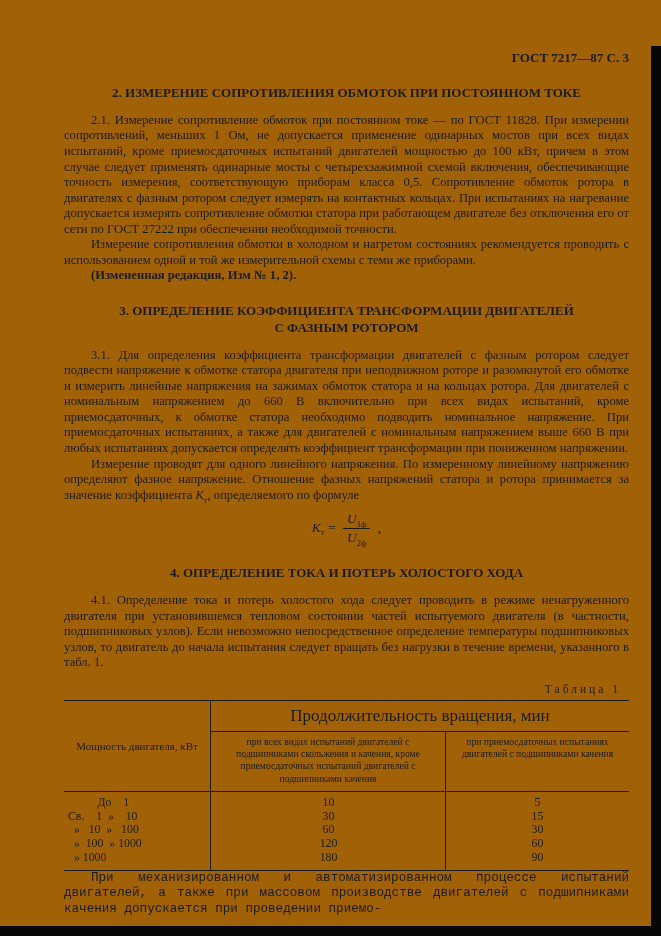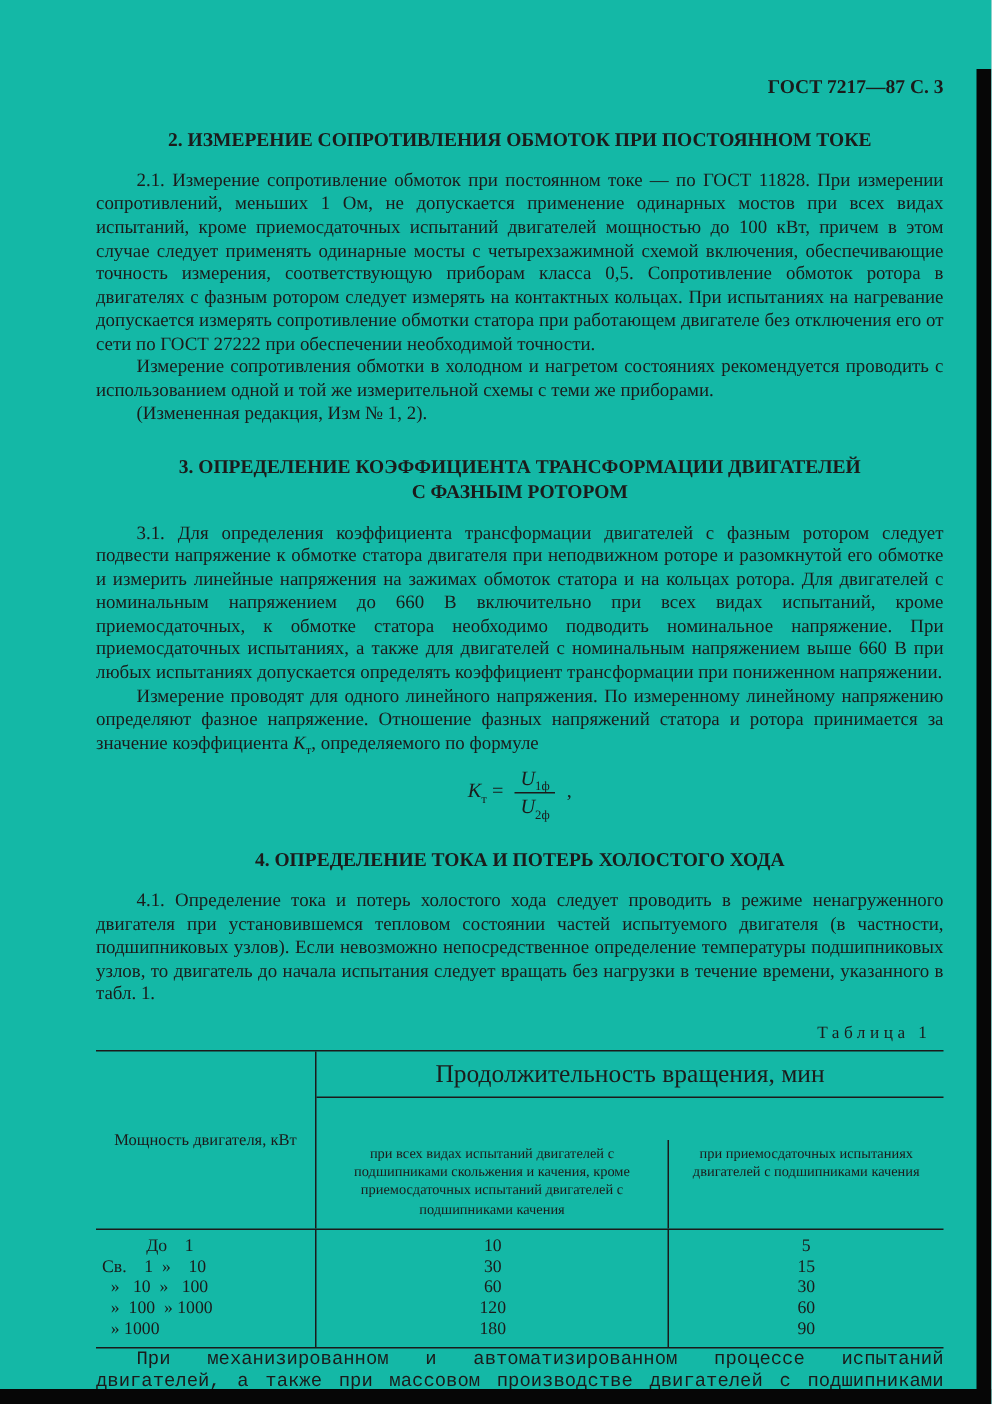--- a/index.html
+++ b/index.html
@@ -1,36 +1,36 @@
 <!DOCTYPE html>
 <html><head>
 <meta charset="utf-8">
 <style>
   * { box-sizing: border-box; }
   html, body { margin: 0; padding: 0; background: #e9e9e9; }
   .page {
     position: relative;
     width: 661px; height: 936px;
     margin: 0 auto;
-    background: #14b8a6;
+    background: #a16207;
     font-family: "Liberation Serif", "DejaVu Serif", serif;
     color: #1b1b1b;
     overflow: hidden;
   }
   .content { padding: 50px 32px 0 64px; }
   .doc-header { text-align: right; font-weight: bold; font-size: 13px; }
   .sec-title {
     text-align: center; font-weight: bold; font-size: 13px;
     line-height: 1.3; margin: 19px 0 11px; white-space: pre-line;
   }
   p.body {
     margin: 0; font-size: 12.6px; line-height: 1.235;
     text-align: justify; text-indent: 27px;
   }
-  p.body.bold { font-weight: normal; }
+  p.body.bold { font-weight: bold; }
   .it { font-style: italic; }
   sub { font-size: 8.5px; line-height: 0; }
   .formula-row { text-align: center; font-size: 13.5px; margin: 8px 0 6px; }
   .frac { display: inline-block; vertical-align: middle; text-align: center; margin: 0 4px; }
   .frac .num { display: block; border-bottom: 1px solid #1b1b1b; padding: 0 4px 1px; }
   .frac .den { display: block; padding-top: 1px; }
   .where { font-size: 12.6px; line-height: 1.32; margin: 2px 0 0; }
   .where-line2 { margin-left: 23px; }
   .tbl-caption { text-align: right; font-size: 11.5px; letter-spacing: 3px; margin: 12px 8px 5px 0; }
   .tbl { border-top: 1.5px solid #1b1b1b; border-bottom: 1.5px solid #1b1b1b; }
@@ -38,21 +38,21 @@
   .c1 { width: 147px; flex: 0 0 147px; }
   .c2 { width: 235px; flex: 0 0 235px; }
   .c3 { flex: 1; }
   .h-c1 {
     border-right: 1px solid #1b1b1b;
     display: flex; align-items: center; justify-content: center;
     text-align: center; font-size: 11px; padding: 2px 10px;
   }
   .c23 { flex: 1; min-width: 0; }
   .span-head { text-align: center; font-size: 17px; border-bottom: 1px solid #1b1b1b; padding: 5px 4px; }
-  .sub-heads { display: flex; margin-top: 28px; }
+  .sub-heads { display: flex; }
   .sub-head { font-size: 9.6px; line-height: 1.28; text-align: center; padding: 4px 10px 6px; }
   .sub-head.c2 { border-right: 1px solid #1b1b1b; }
   .t-body { padding: 4px 0 5px; position: relative; }
   .t-body::before { content: ""; position: absolute; left: 146px; top: 0; bottom: 0; width: 1px; background: #1b1b1b; }
   .t-body::after  { content: ""; position: absolute; left: 381px; top: 0; bottom: 0; width: 1px; background: #1b1b1b; }
   .t-row { display: flex; font-size: 11.8px; line-height: 1.17; }
   .t-row .c1 { white-space: pre; padding-left: 4px; overflow: hidden; }
   .t-row .c2, .t-row .c3 { text-align: center; }
   .closing { margin-top: 13px; font-family: Liberation Mono, monospace; }
   .strip-right { position: absolute; top: 46px; right: 0; width: 10px; height: 890px; background: #060606; }

